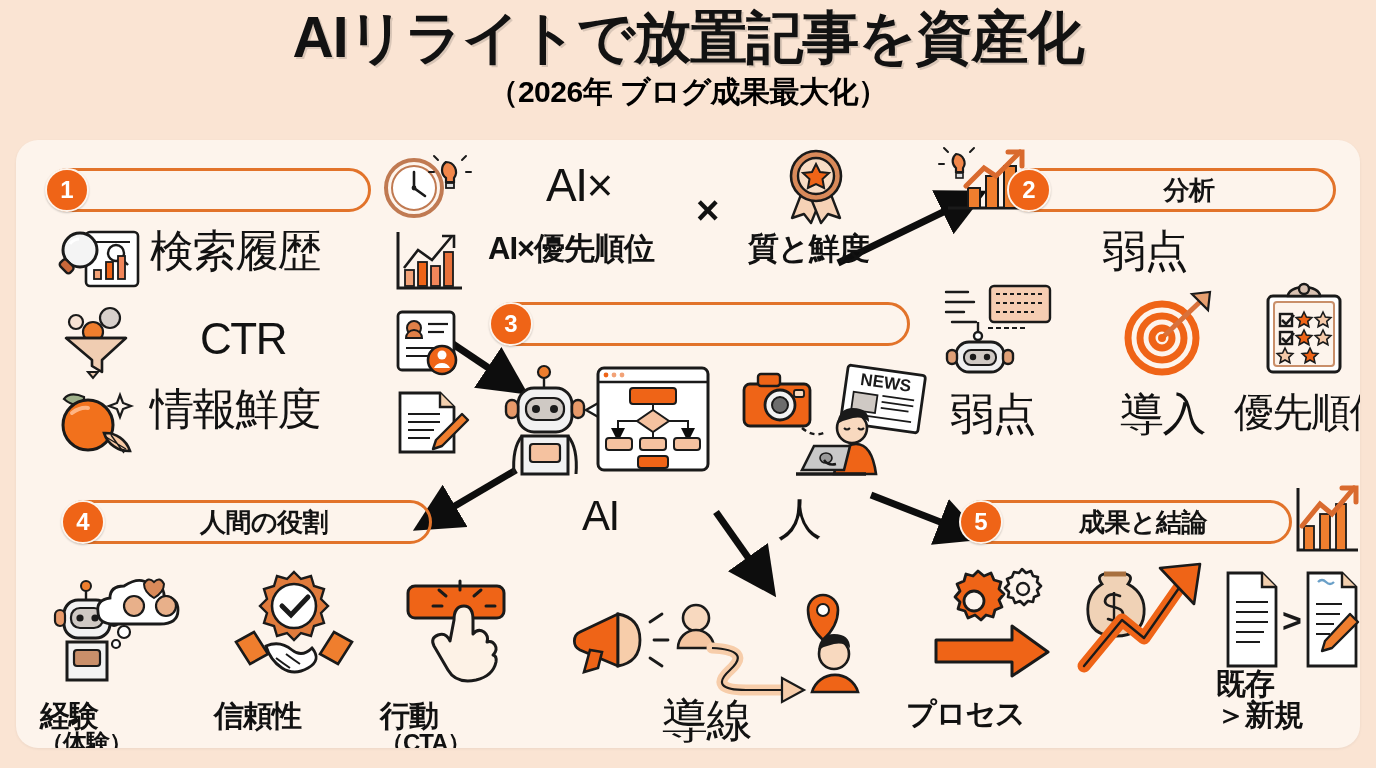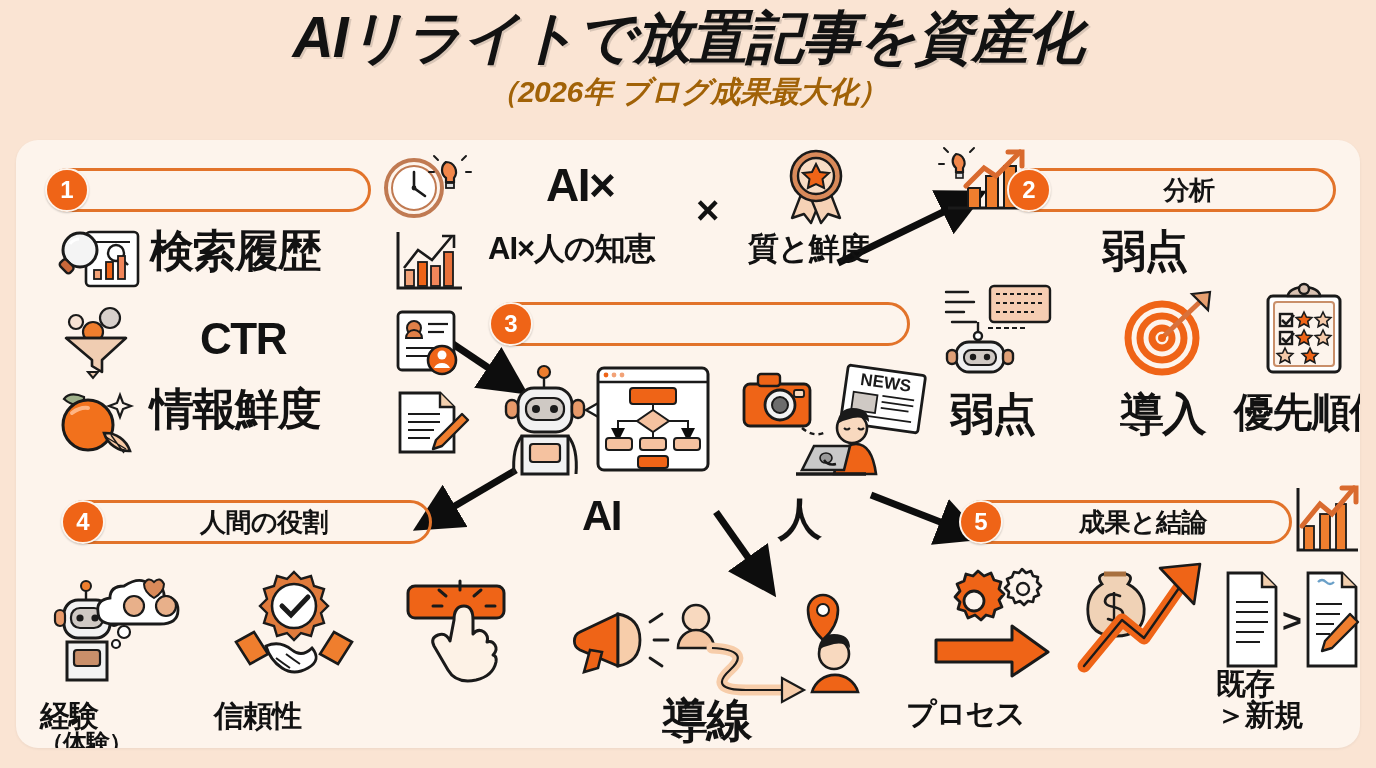--- a/index.html
+++ b/index.html
@@ -7,28 +7,28 @@
     width: 1376px; height: 768px;
     overflow: hidden;
     font-family: "Liberation Sans", "DejaVu Sans", sans-serif;
   }
   body {
     background: #fae4d3;
     position: relative;
   }
 
   
-  #title-block { position: absolute; left: 0; top: 8px; width: 100%; text-align: center; font-style: italic; }
+  #title-block { position: absolute; left: 0; top: 8px; width: 100%; text-align: center; }
   #main-title {
     font-size: 57px; font-weight: bold; color: #121212;
     letter-spacing: -1px; line-height: 1.05;
     text-shadow: 2px 2px 0 rgba(0,0,0,.13);
   }
   #sub-title {
-    font-size: 30px; font-weight: bold; color: #a16207;
+    font-size: 30px; font-weight: bold; color: #000000;
     margin-top: 4px; letter-spacing: -0.5px;
   }
 
   
   #card {
     position: absolute; left: 16px; top: 140px;
     width: 1344px; height: 608px;
     background: #fdf4ec;
     border-radius: 22px;
     box-shadow: 0 1px 3px rgba(0,0,0,.06);
@@ -52,21 +52,21 @@
     box-shadow: 0 1px 2px rgba(0,0,0,.2);
   }
   .pill .plabel {
     width: 100%; text-align: center; padding-left: 34px;
     font-size: 26px; font-weight: bold; color: #131313;
     letter-spacing: -0.5px; white-space: nowrap;
   }
 
   
   .big-term {
-    position: absolute; font-size: 44px; font-weight: bold;
+    position: absolute; font-size: 44px; font-weight: normal;
     color: #121212; letter-spacing: -1.5px; white-space: nowrap;
   }
   .mid-term {
     position: absolute; font-size: 31px; font-weight: bold;
     color: #111; letter-spacing: -1px; white-space: nowrap; text-align: center;
   }
   .cap {
     position: absolute; font-weight: bold;
     color: #111; letter-spacing: -1px; line-height: 1.04;
   }
@@ -196,21 +196,21 @@
       <path d="M46 3 V17 H60" fill="#f2cfae" stroke="#1a1a1a" stroke-width="2.4"></path>
       <line x1="14" y1="24" x2="46" y2="24" stroke="#1a1a1a" stroke-width="2"></line>
       <line x1="14" y1="32" x2="46" y2="32" stroke="#1a1a1a" stroke-width="2"></line>
       <line x1="14" y1="40" x2="40" y2="40" stroke="#1a1a1a" stroke-width="2"></line>
       <line x1="14" y1="48" x2="36" y2="48" stroke="#1a1a1a" stroke-width="2"></line>
       <path d="M68 24 l6 6 l-26 26 l-9 3 l3 -9 z" fill="#ef7e2e" stroke="#1a1a1a" stroke-width="2.4" stroke-linejoin="round"></path>
     </svg>
   </div>
 
   <div class="big-term" style="left:530px; top:18px; font-size:46px;">AI×</div>
-  <div class="mid-term" style="left:472px; top:88px;">AI×人の知恵</div>
+  <div class="mid-term" style="left:472px; top:88px;">AI×優先順位</div>
   <div class="mid-term" style="left:680px; top:48px; font-size:40px;">×</div>
   <div class="mid-term" style="left:732px; top:88px;">質と鮮度</div>
 
   <div class="icon-box" style="left:760px; top:8px;">
     <svg width="80" height="76" viewBox="0 0 80 76">
       <path d="M26 44 L16 70 l12 -4 l7 9 l9 -22 z" fill="#f6d2b6" stroke="#1a1a1a" stroke-width="2.4" stroke-linejoin="round"></path>
       <path d="M54 44 L64 70 l-12 -4 l-7 9 l-9 -22 z" fill="#f6d2b6" stroke="#1a1a1a" stroke-width="2.4" stroke-linejoin="round"></path>
       <circle cx="40" cy="28" r="25" fill="#d98a5a" stroke="#1a1a1a" stroke-width="2.6"></circle>
       <circle cx="40" cy="28" r="18" fill="#f8dcc4" stroke="#1a1a1a" stroke-width="2.4"></circle>
       <path d="M40 16 l4 8 l9 1 l-6.5 6 l1.6 9 L40 36 l-8.1 4 l1.6 -9 L27 25 l9 -1 z" fill="#ef6417" stroke="#1a1a1a" stroke-width="2"></path>
@@ -420,20 +420,24 @@
     <span class="l2"></span>
   </div>
 
   <div class="icon-box" style="left:382px; top:436px;">
     <svg width="116" height="112" viewBox="0 0 116 112">
       <rect x="10" y="10" width="96" height="32" rx="7" fill="#ef6417" stroke="#1a1a1a" stroke-width="3"></rect>
       <path d="M62 14 v-9 M48 20 l-7 -6 M76 20 l7 -6 M44 30 h-9 M88 30 h9" stroke="#1a1a1a" stroke-width="3" stroke-linecap="round"></path>
       <path d="M56 44 q0 -14 10 -14 q9 0 9 14 v14 q5 -6 11 -2 q5 4 3 10 q5 -2 8 3 q3 5 -2 10 q4 1 3 7 q-3 14 -20 18 q-20 4 -28 -10 l-14 -24 q-4 -8 4 -11 q8 -3 12 6 z" fill="#fdf2e6" stroke="#1a1a1a" stroke-width="3" stroke-linejoin="round"></path>
     </svg>
   </div>
+  <div class="cap" style="left:364px; top:560px; width:170px;">
+    <span class="l1">行動</span>
+    <span class="l2">（CTA）</span>
+  </div>
 
   <div class="pill" style="left:944px; top:360px; width:332px;">
     <span class="num">5</span>
     <span class="plabel">成果と結論</span>
   </div>
 
   <div class="icon-box" style="left:1278px; top:346px;">
     <svg width="66" height="72" viewBox="0 0 66 72">
       <path d="M4 2 V64 H64" stroke="#1a1a1a" stroke-width="3" fill="none"></path>
       <rect x="10" y="40" width="10" height="24" fill="#ef7e2e" stroke="#1a1a1a" stroke-width="1.8"></rect>

